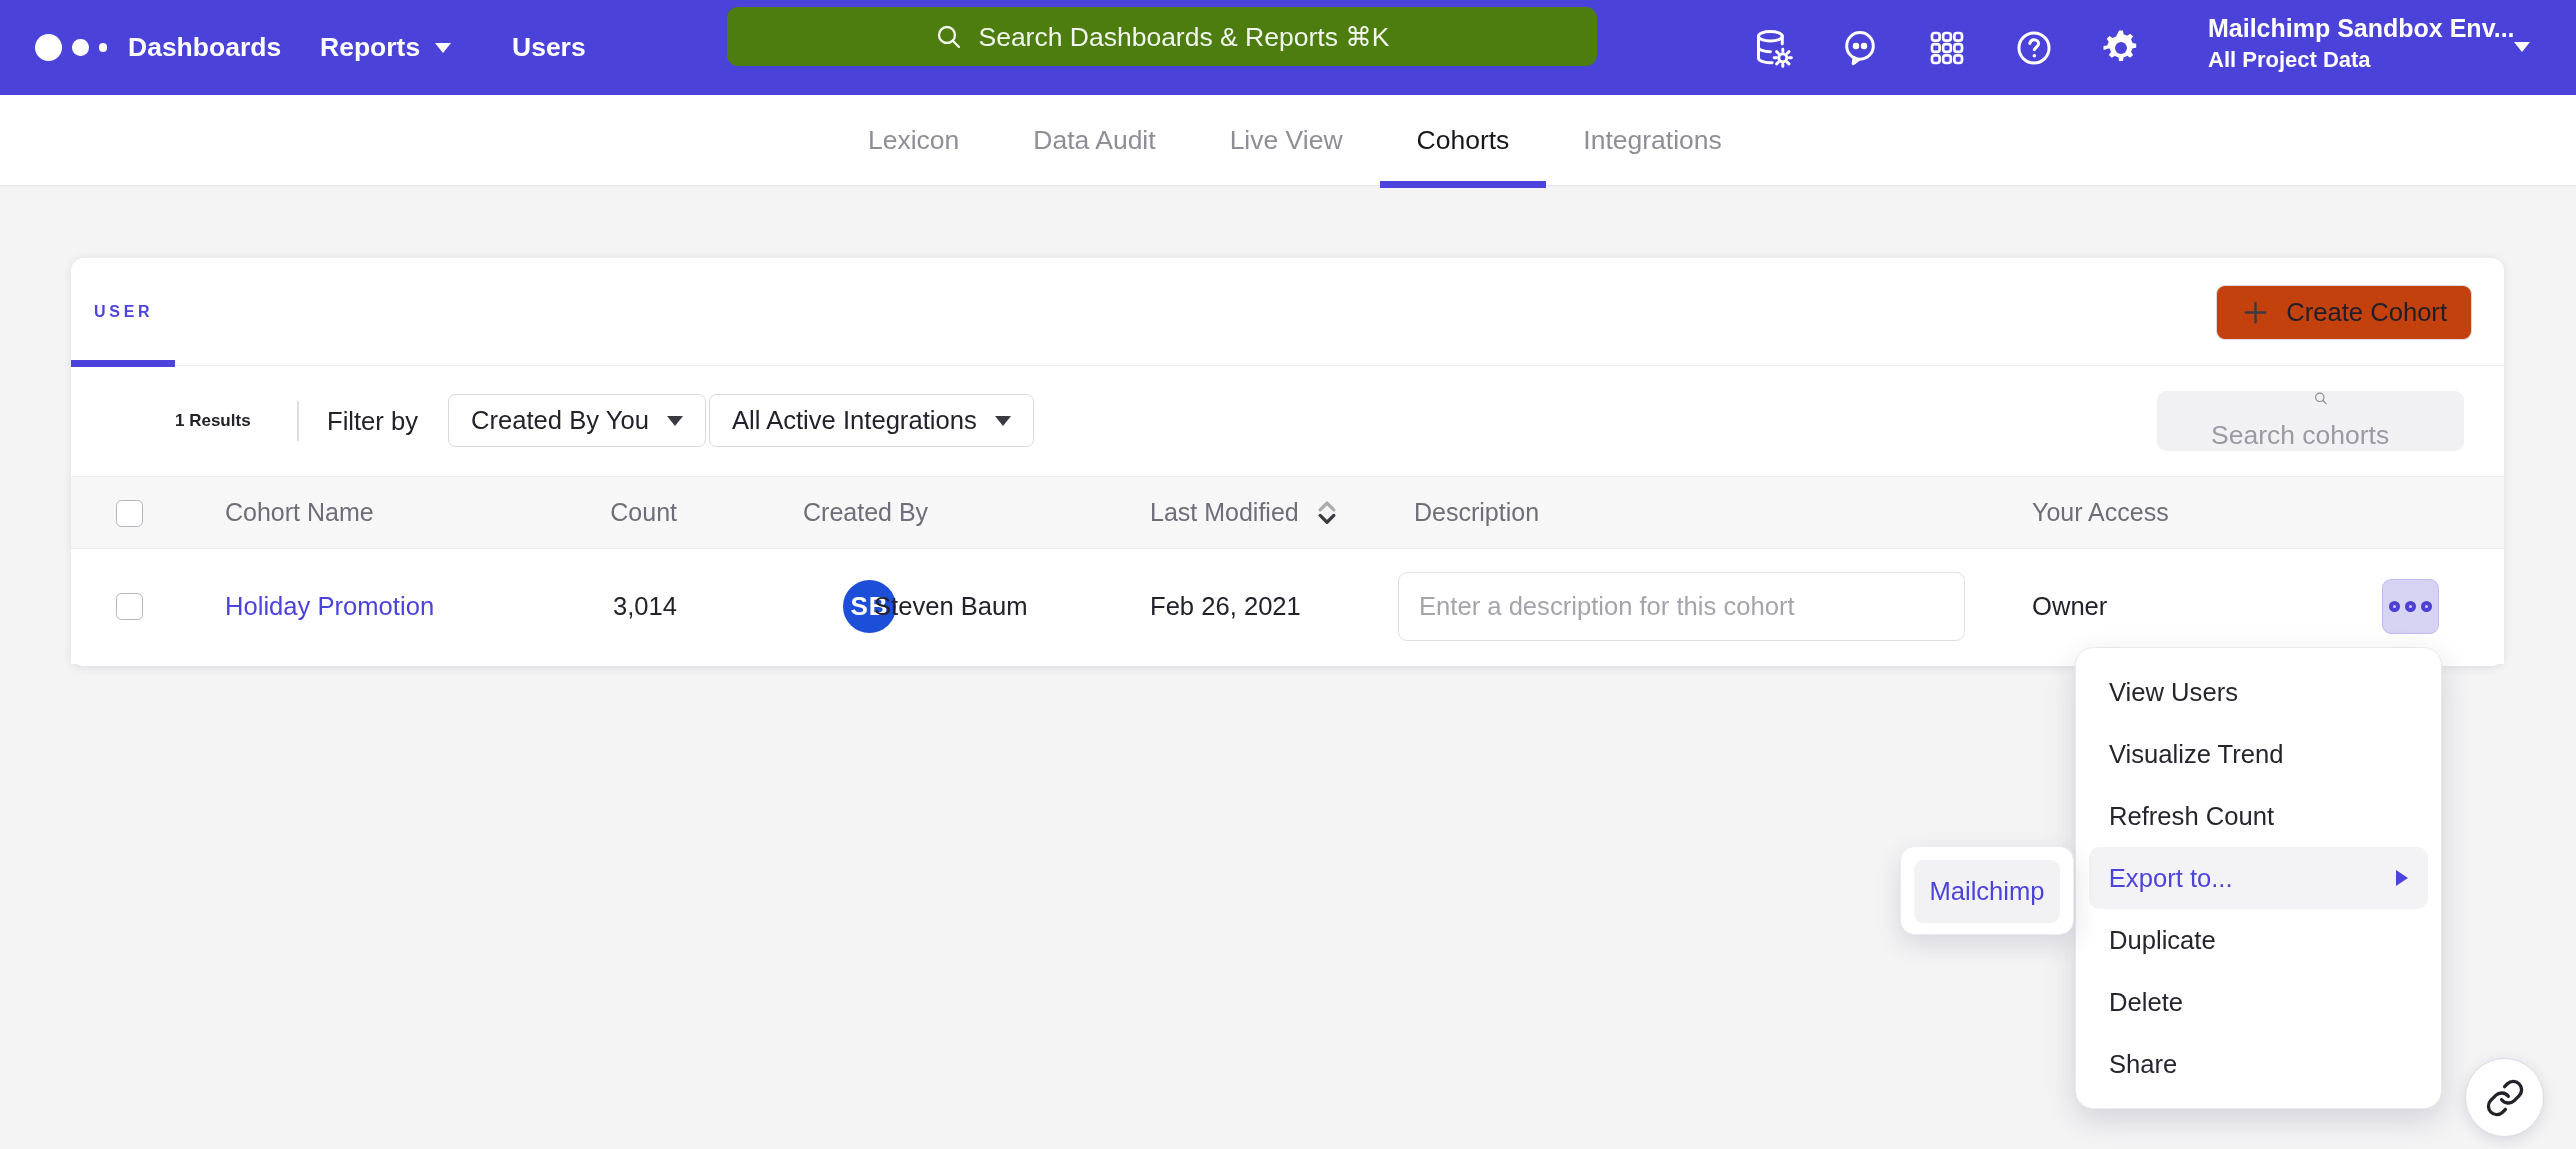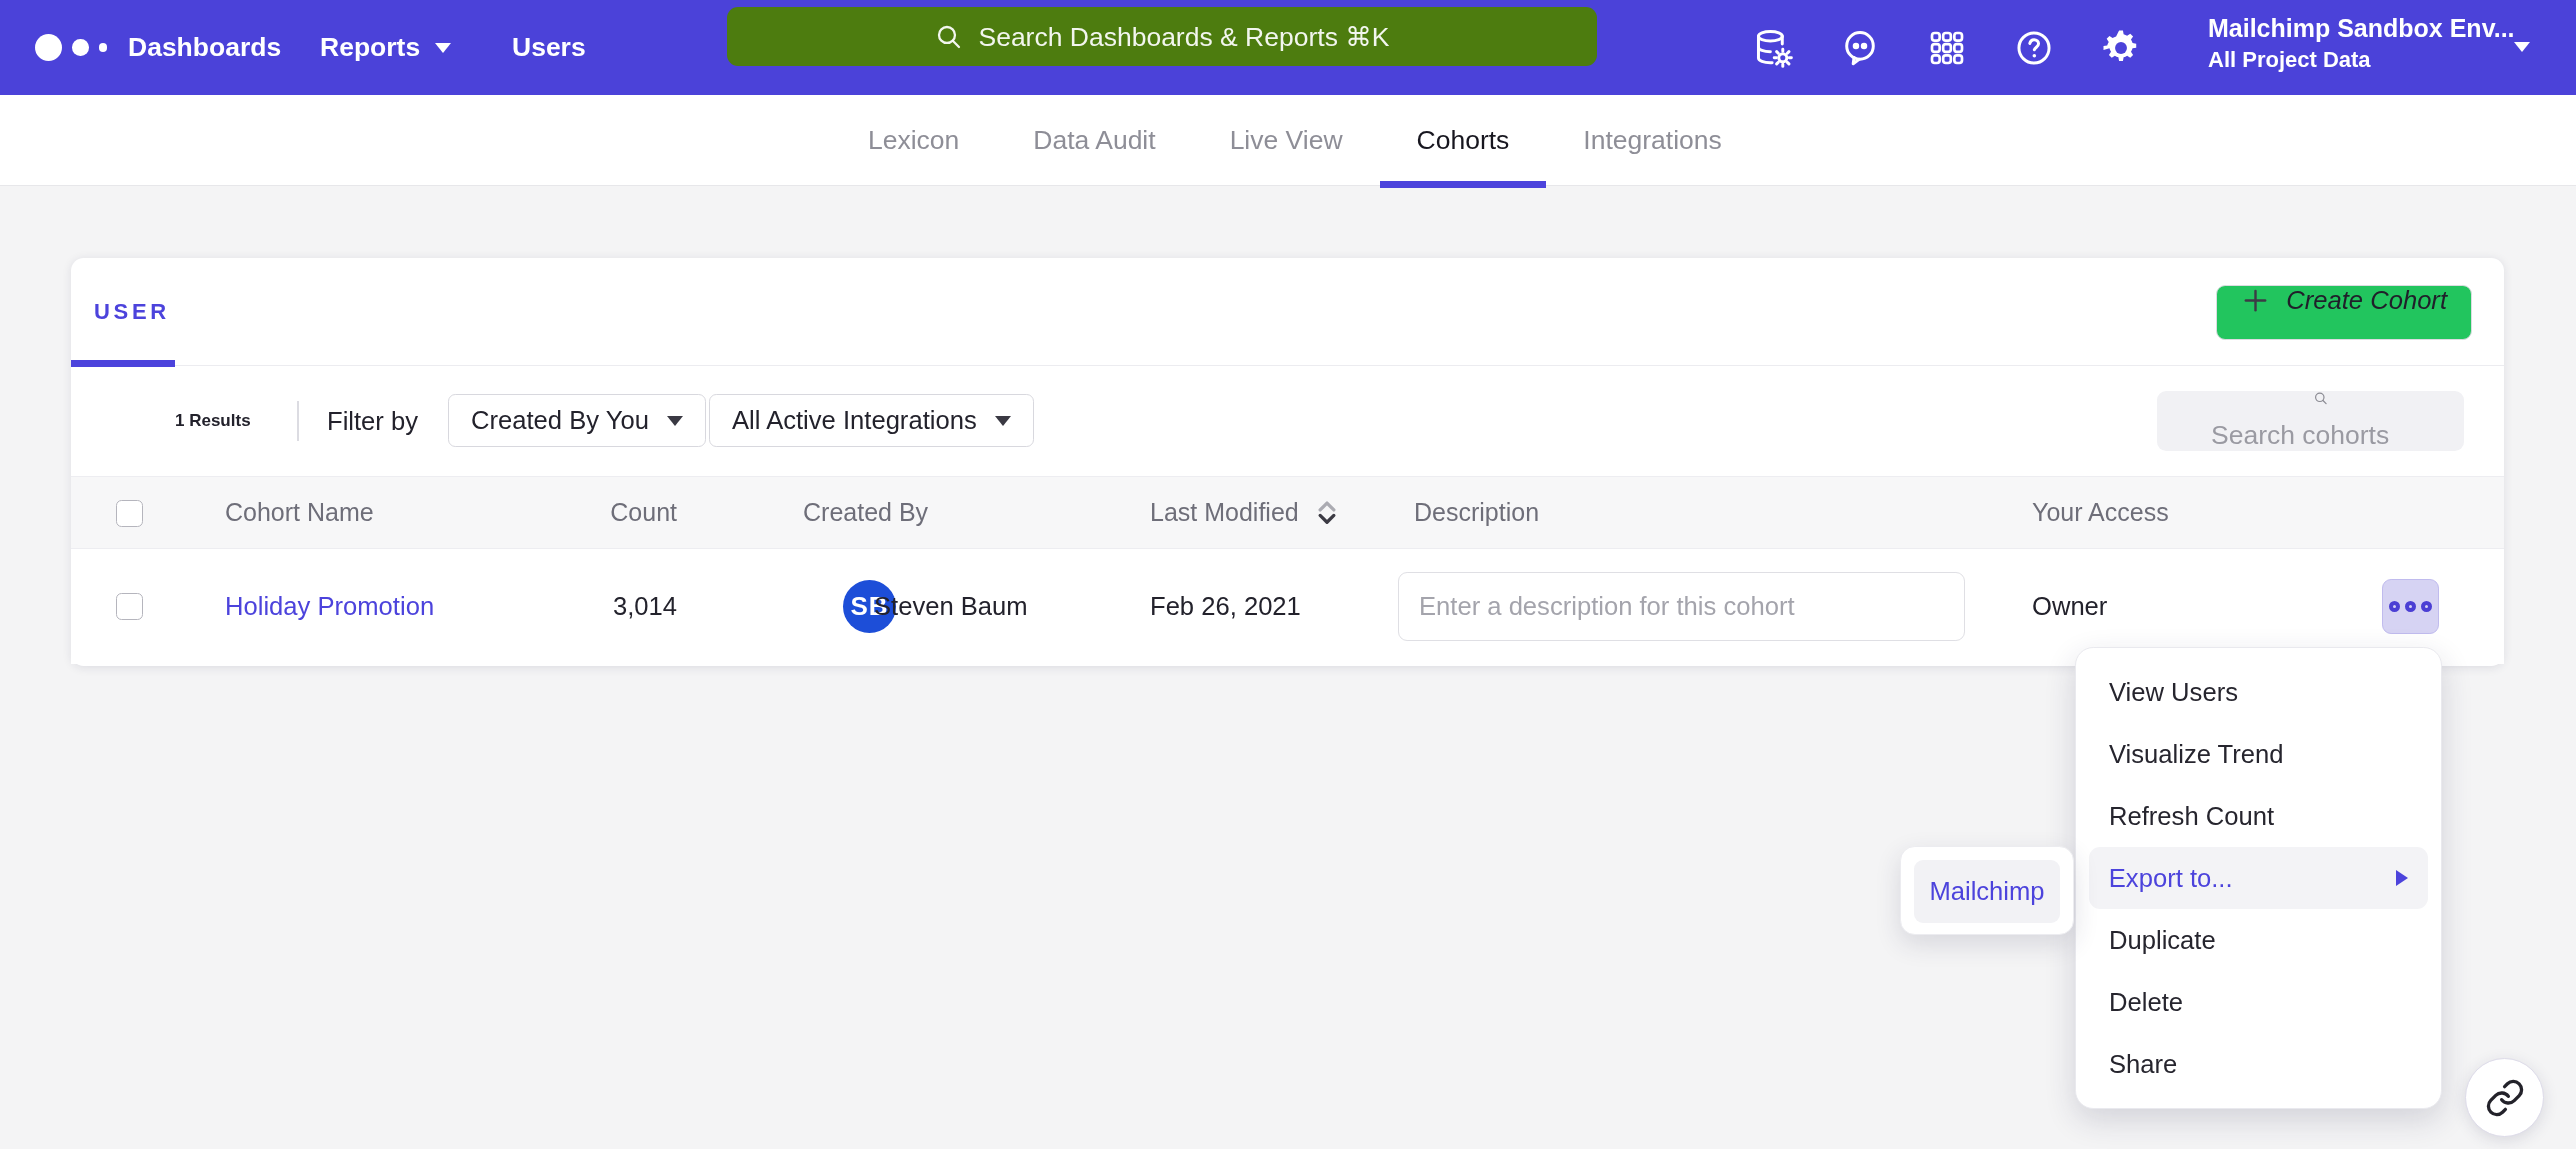--- a/index.html
+++ b/index.html
@@ -26,23 +26,23 @@
   
   #tabbar { position: absolute; left: 0; top: 95px; width: 2576px; height: 91px; background: #fff; border-bottom: 1.8px solid #e7e7ea; z-index: 4; }
   .tabs { position: absolute; left: 831px; top: 0; height: 91px; display: flex; }
   .tab { height: 91px; line-height: 91px; padding: 0 37px; font-size: 26.5px; color: #8e8e97; cursor: pointer; position: relative; white-space: nowrap; }
   .tab.active { color: #17161f; font-weight: 500; }
   .tab.active::after { content: ""; position: absolute; left: 0; right: 0; bottom: -1.8px; height: 6.4px; background: #4c43dc; }
 
   
   #panel { position: absolute; left: 71px; top: 258px; width: 2433px; height: 408px; background: #fff; border-radius: 12.8px; box-shadow: 0 1.8px 9.1px rgba(32,32,64,0.10); z-index: 3; }
   .panel-header { position: relative; height: 108px; border-bottom: 1.8px solid #ececf0; }
-  .user-tab { position: absolute; left: 23px; top: 0; height: 108px; line-height: 108px; color: #4c43dc; font-size: 22px; font-weight: 700; letter-spacing: 3.7px; cursor: pointer; }
+  .user-tab { position: absolute; left: 23px; top: 0; height: 108px; line-height: 108px; color: #4c43dc; font-size: 16px; font-weight: 700; letter-spacing: 3.7px; cursor: pointer; }
   .user-underline { position: absolute; left: 0; bottom: -1.8px; width: 104px; height: 6.4px; background: #4c43dc; }
-  .create-btn { position: absolute; right: 32px; top: 26.5px; height: 55px; padding: 0 24px; border: 1.8px solid #dcdce1; border-radius: 9.1px; background: #22c55e; display: flex; gap: 16.5px; font-size: 25.6px; color: #201f2a; cursor: pointer; font-style: italic; }
+  .create-btn { position: absolute; right: 32px; top: 26.5px; height: 55px; padding: 0 24px; border: 1.8px solid #dcdce1; border-radius: 9.1px; background: #c2410c; display: flex; align-items: center; gap: 16.5px; font-size: 25.6px; color: #201f2a; cursor: pointer; }
 
   .filter-row { position: relative; height: 110px; }
   .results { position: absolute; left: 104px; top: 0; height: 110px; line-height: 110px; font-size: 17px; font-weight: 600; color: #23222c; }
   .vdiv { position: absolute; left: 226px; top: 35px; width: 1.8px; height: 40px; background: #dcdce2; }
   .filter-by { position: absolute; left: 256px; top: 0; height: 110px; line-height: 110px; font-size: 25.6px; color: #23222c; }
   .filter-btn { position: absolute; top: 28px; height: 53px; border: 1.8px solid #d8d8de; border-radius: 7.3px; background: #fff; display: flex; align-items: center; gap: 18.3px; padding: 0 22px; font-size: 25.6px; color: #23222c; cursor: pointer; white-space: nowrap; }
   .filter-btn .small-caret { width: 0; height: 0; border-left: 8.2px solid transparent; border-right: 8.2px solid transparent; border-top: 10px solid #3a3943; }
   .cohort-search { position: absolute; right: 40px; top: 25px; width: 307px; height: 60px; background: #f1f1f4; border-radius: 9.1px; display: flex; align-items: center; gap: 14.6px; padding-left: 20px; cursor: text; flex-direction: column; }
   .cohort-search input { border: none; outline: none; background: transparent; font-size: 26.5px; color: #3a3a42; width: 219px; font-family: "Liberation Sans", sans-serif; }
   .cohort-search input::placeholder { color: #9a9aa2; }

